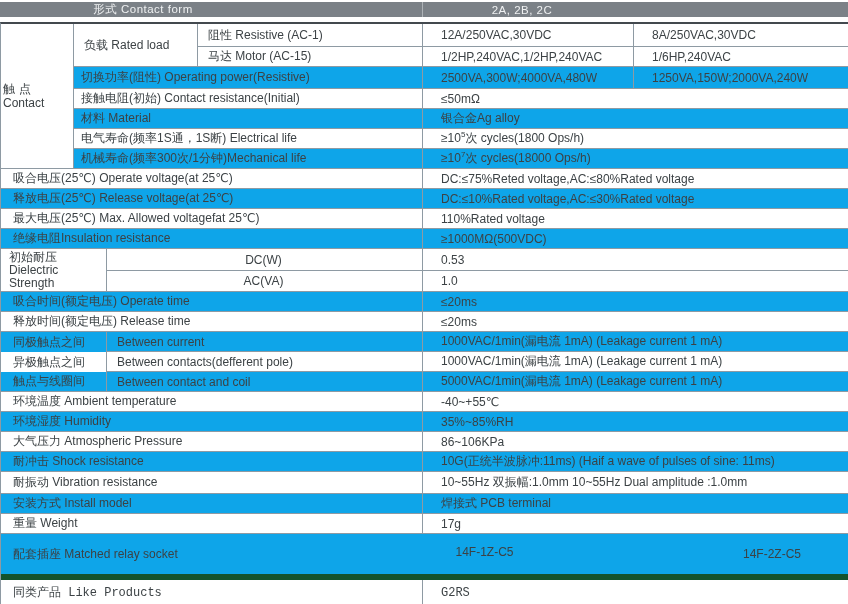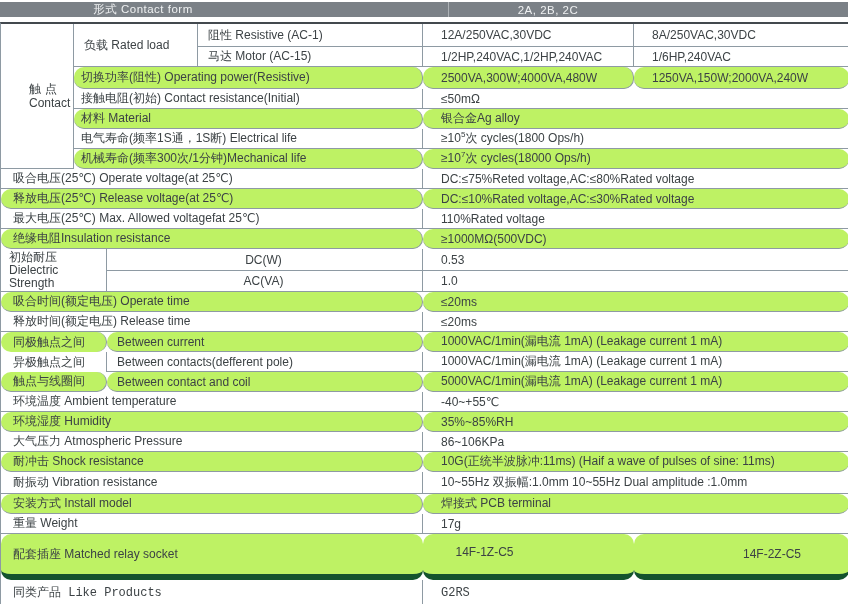--- a/index.html
+++ b/index.html
@@ -2,50 +2,50 @@
 <html><head>
 <meta charset="utf-8">
 <style>
   html,body{margin:0;padding:0;background:#ffffff;}
   .wrap{
     width:848px;height:604px;background:#ffffff;overflow:hidden;
     font-family:"Liberation Sans","DejaVu Sans",sans-serif;
     color:#3c4245;position:relative;
   }
   
-  .header-bar{display:flex;height:15px;margin:2px 0 5px 0;background:#7b8187;gap:26px;}
+  .header-bar{display:flex;height:15px;margin:2px 0 5px 0;background:#7b8187;}
   .hseg{display:flex;align-items:center;justify-content:center;color:#eff1f2;
         font-size:11.5px;box-sizing:border-box;letter-spacing:0.5px;}
   .hseg1{width:422px;padding-right:136px;}
   .hseg2{width:211px;border-left:1px solid #adb2b6;}
   .hseg3{width:199px;border-left:1px solid #adb2b6;}
   
   table{
     border-collapse:separate;border-spacing:0;table-layout:fixed;width:848px;
     border-left:1px solid #8e9aa3;border-right:1px solid #8e9aa3;
     border-top:2px solid #43494e;border-bottom:2px solid #43494e;
   }
   td{
     box-sizing:border-box;font-size:12px;height:20px;
     padding:0 2px 0 12px;vertical-align:middle;
     border-right:1px solid #8e9aa3;border-bottom:1px solid #8e9aa3;
     overflow:hidden;white-space:nowrap;background:#ffffff;
   }
   tr{height:20px;}
   .h23{height:23px;} .h22{height:22px;} .h21{height:21px;}
   .h46{height:46px;} .h25{height:25px;font-family:Liberation Mono, monospace;}
-  .stripe{background:#bef264;border-radius:10px;}
+  .stripe{background:#0ea5e9;}
   .nr{border-right:none;}
   .nb{border-bottom:none;}
   .db{border-bottom:6px solid #14532d;}
   .val{padding-left:18px;}
   .pl7{padding-left:7px;}
   .pl10{padding-left:10px;}
   .ctr{text-align:center;padding-left:0;}
-  .contact-cell{line-height:14px;padding-left:28px;}
+  .contact-cell{line-height:14px;padding-left:2px;}
   .contact-cell .zh{letter-spacing:4px;}
   .diel-cell{line-height:13px;padding-left:8px;}
   sup{font-size:8px;line-height:0;}
   .socket-v1{text-align:center;padding:0 88px 4px 0;}
   .socket-v2{text-align:right;padding:0 48px 0 0;}
 </style>
 </head>
 <body>
 
 <div class="wrap">

